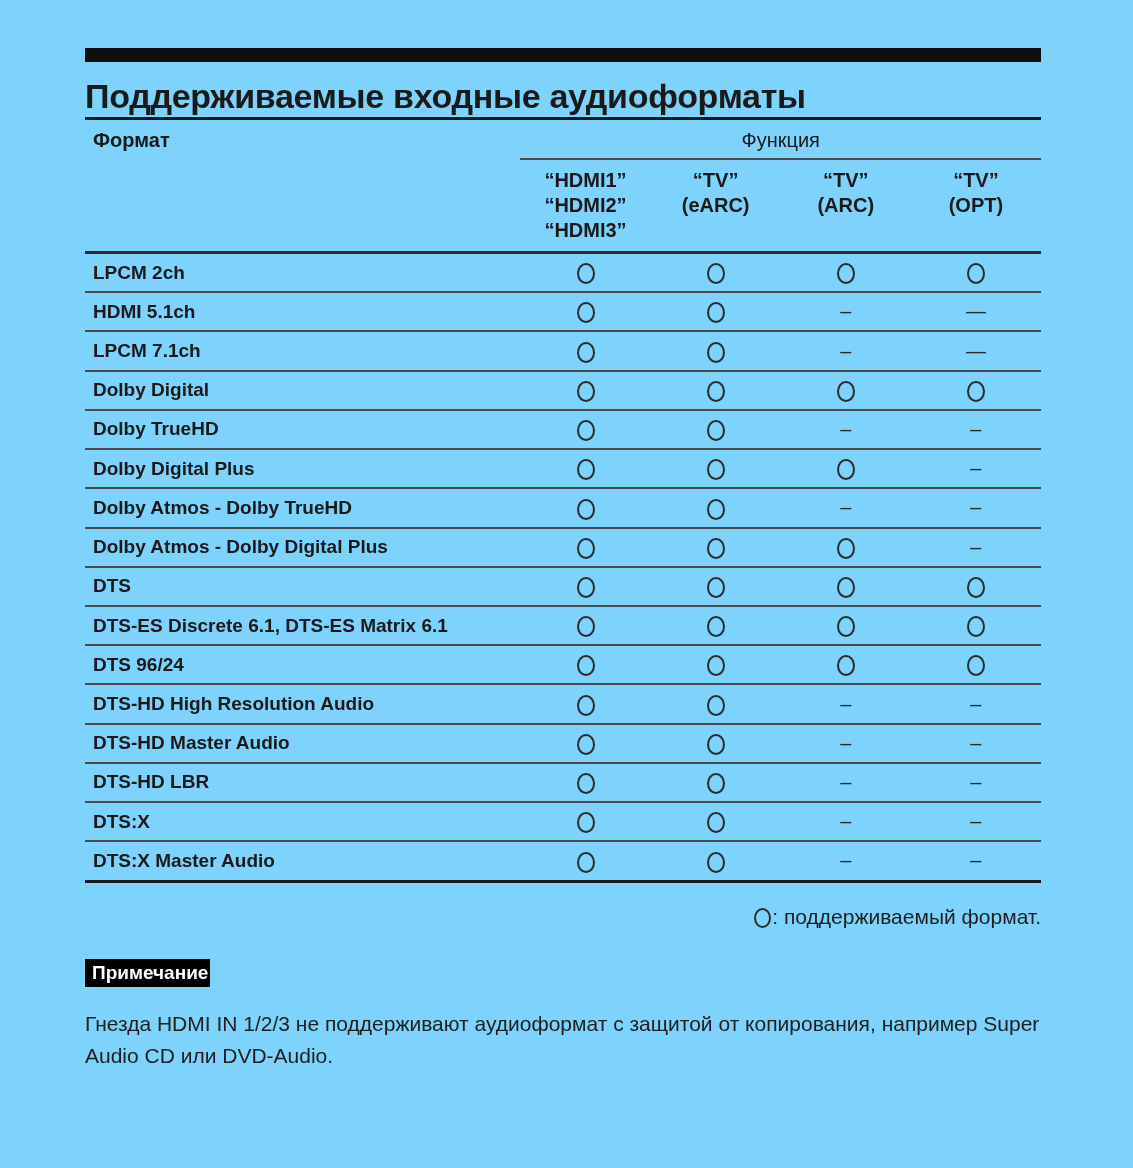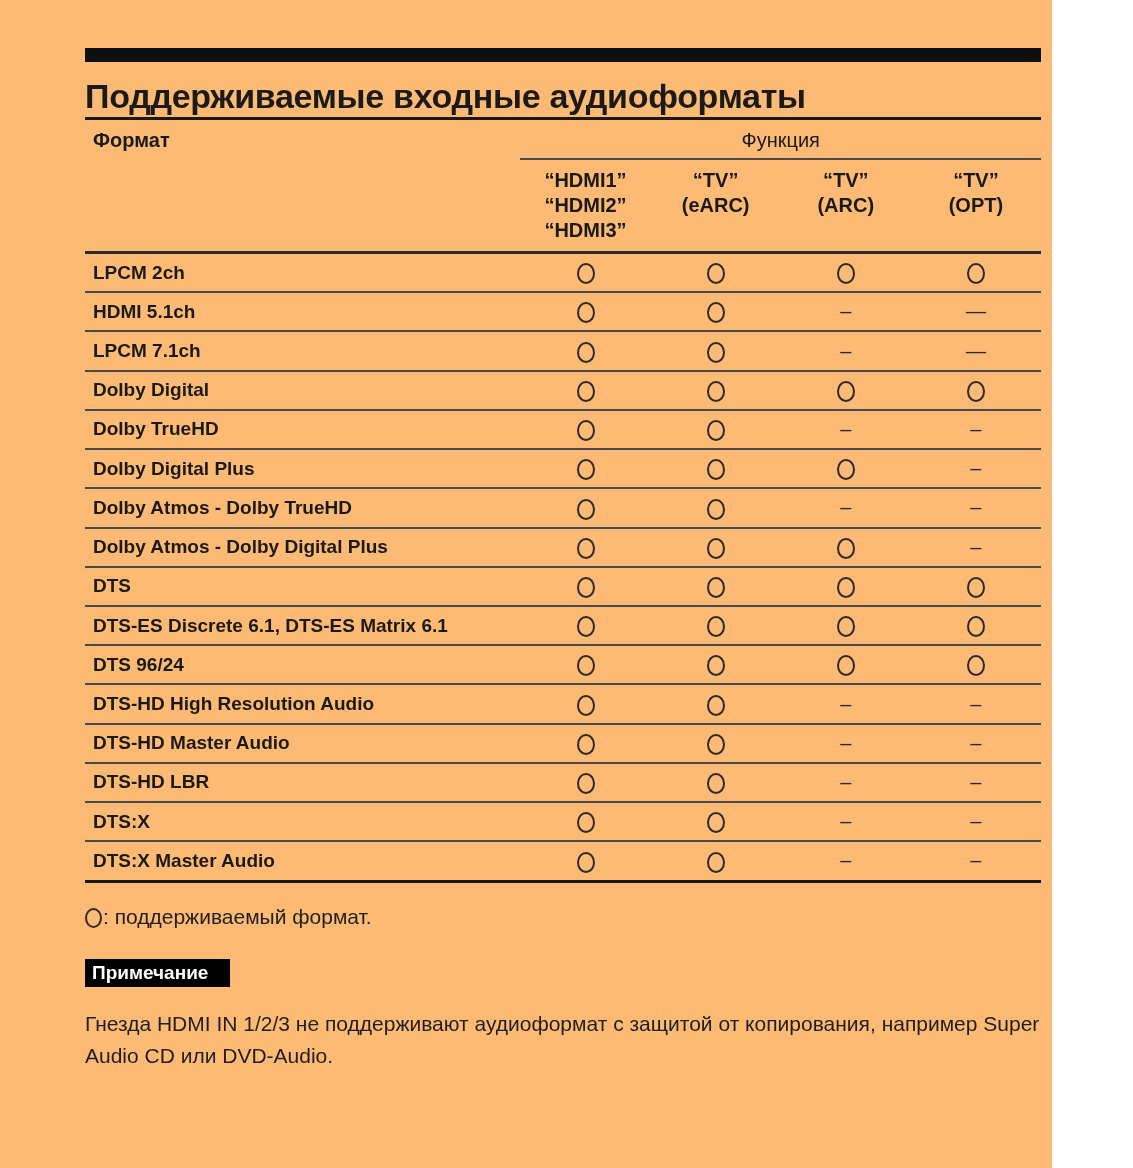--- a/index.html
+++ b/index.html
@@ -2,23 +2,23 @@
 <html><head>
 <meta charset="utf-8">
 <style>
   html, body {
     margin: 0;
     padding: 0;
     background: #ffffff;
   }
   .page {
     position: relative;
-    width: 1052px;
+    width: 1133px;
     height: 1168px;
-    background: #fdba74;
+    background: #7dd3fc;
     font-family: "Liberation Sans", "DejaVu Sans", sans-serif;
     color: #1a1a1a;
     overflow: hidden;
   }
   .content {
     margin-left: 85px;
     width: 956px;
   }
   .top-bar {
     margin-top: 48px;
@@ -93,32 +93,33 @@
     border: 2px solid #2b2b2b;
     border-radius: 50%;
     vertical-align: middle;
     background: transparent;
   }
   .legend {
     margin-top: 19px;
     font-size: 21px;
     line-height: 30px;
     color: #1f1f1f;
+    text-align: right;
   }
   .legend-row { white-space: nowrap; }
   .legend .circle { width: 13px; height: 16px; border-width: 2px; margin-right: 1px; }
   .note-badge {
     display: inline-block;
     margin-top: 27px;
     background: #000000;
     color: #ffffff;
     font-size: 19px;
     font-weight: bold;
     line-height: 19px;
-    padding: 4px 22px 5px 7px;
+    padding: 4px 2px 5px 7px;
   }
   p.note-text {
     margin: 21px 0 0 0;
     width: 956px;
     font-size: 21px;
     line-height: 32px;
     color: #1f1f1f;
   }
 </style>
 </head>

